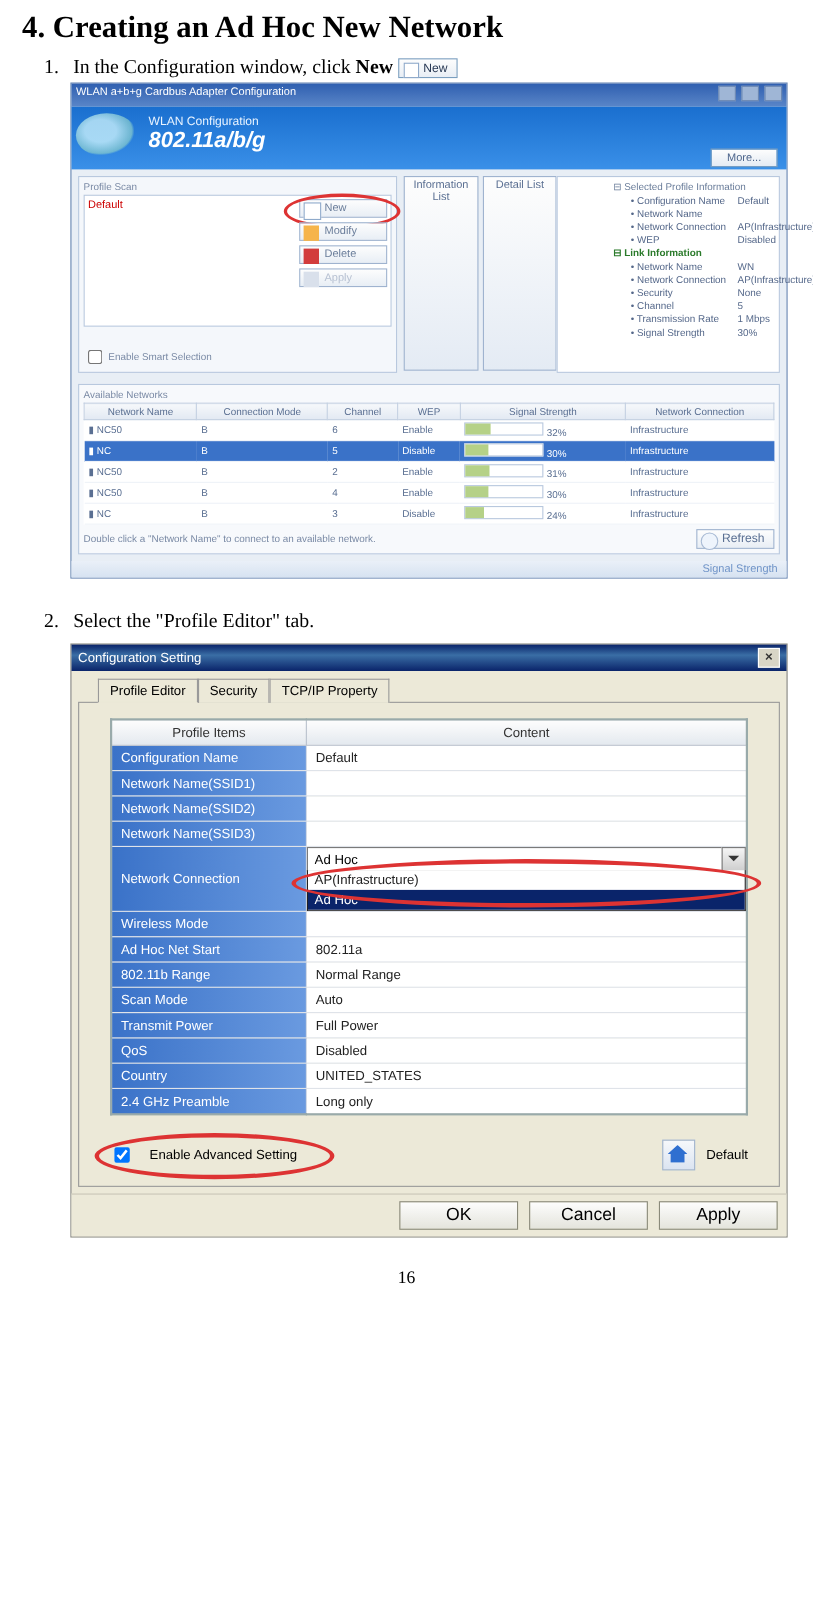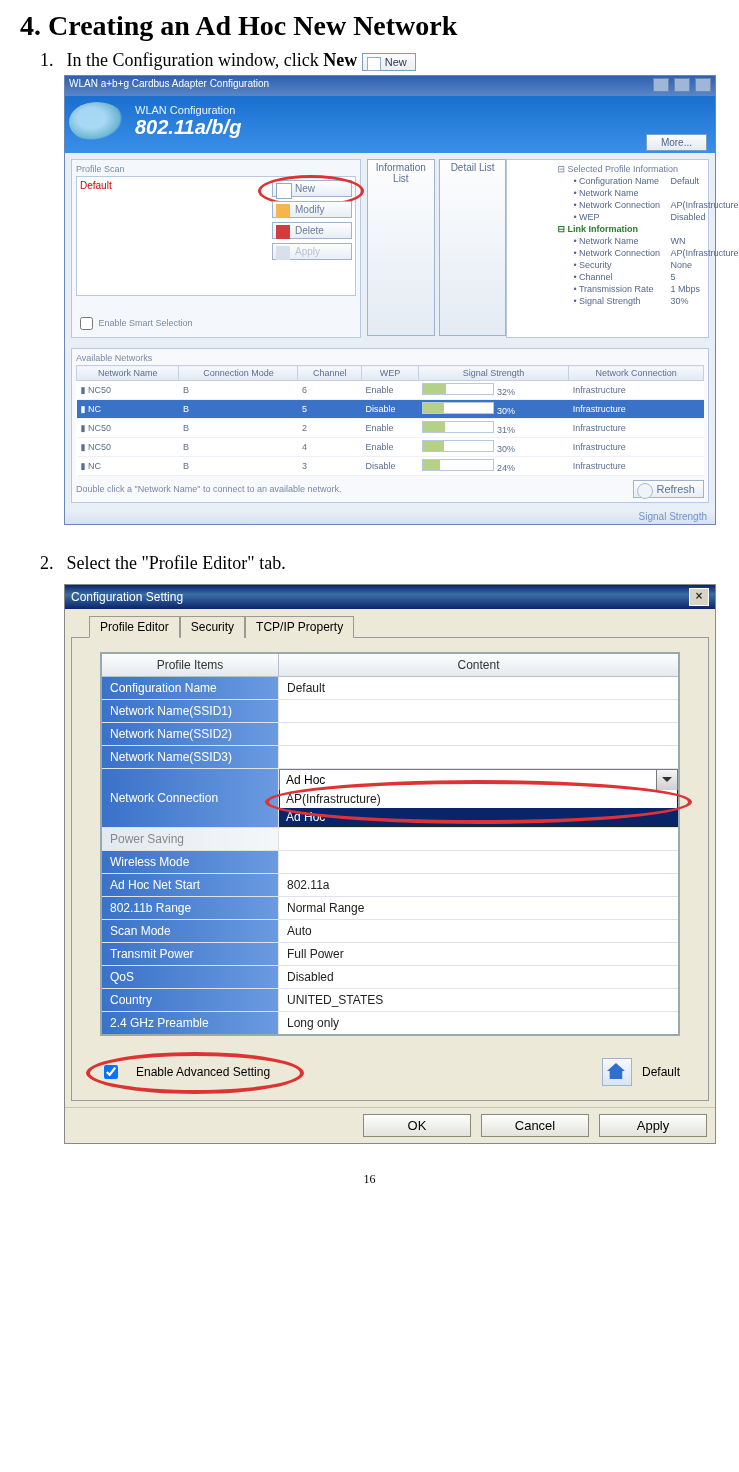--- a/index.html
+++ b/index.html
@@ -250,23 +250,23 @@
   .s2-home .ico::before{
     content:"";position:absolute;left:4px;top:4px;width:18px;height:16px;background:#2f6fd0;
     clip-path: polygon(50% 0,100% 50%,85% 50%,85% 100%,15% 100%,15% 50%,0 50%);
   }
   .s2-btns{
     display:flex;justify-content:flex-end;gap:10px;padding:6px 8px;background:#ece9d8;border-top:1px solid #c8c5b6;
   }
   .s2-btn{
     min-width:86px;padding:3px 10px;text-align:center;
     background:linear-gradient(#fdfdfd,#e4e4dc);
-    border:1px solid #8a8a7a;font-size:13px;
-  }
-  .page-num{text-align:center;font-size:12px;margin-top:28px;}
+    border:1px solid #8a8a7a;font-size:16px;
+  }
+  .page-num{text-align:center;font-size:16px;margin-top:28px;}
 </style>
 </head>
 <body>
 
 <h1>4. Creating an Ad Hoc New Network</h1>
 
 <div class="step-line">
   <span class="step-num">1.</span>
   <span>In the Configuration window, click </span><b>New</b>
   <span class="inline-new-btn">New</span>
@@ -478,24 +478,20 @@
           </div>
           <div class="red-oval drop">
             <div class="s2-drop">
               <div class="opt">AP(Infrastructure)</div>
               <div class="opt sel">Ad Hoc</div>
             </div>
           </div>
         </td>
       </tr>
       <tr>
-            <td class="k dim">Power Saving</td>
-            <td class="v"></td>
-          </tr>
-      <tr>
             <td class="k">Wireless Mode</td>
             <td class="v"></td>
           </tr>
       <tr>
             <td class="k">Ad Hoc Net Start</td>
             <td class="v">802.11a</td>
           </tr>
       <tr>
             <td class="k">802.11b Range</td>
             <td class="v">Normal Range</td>

